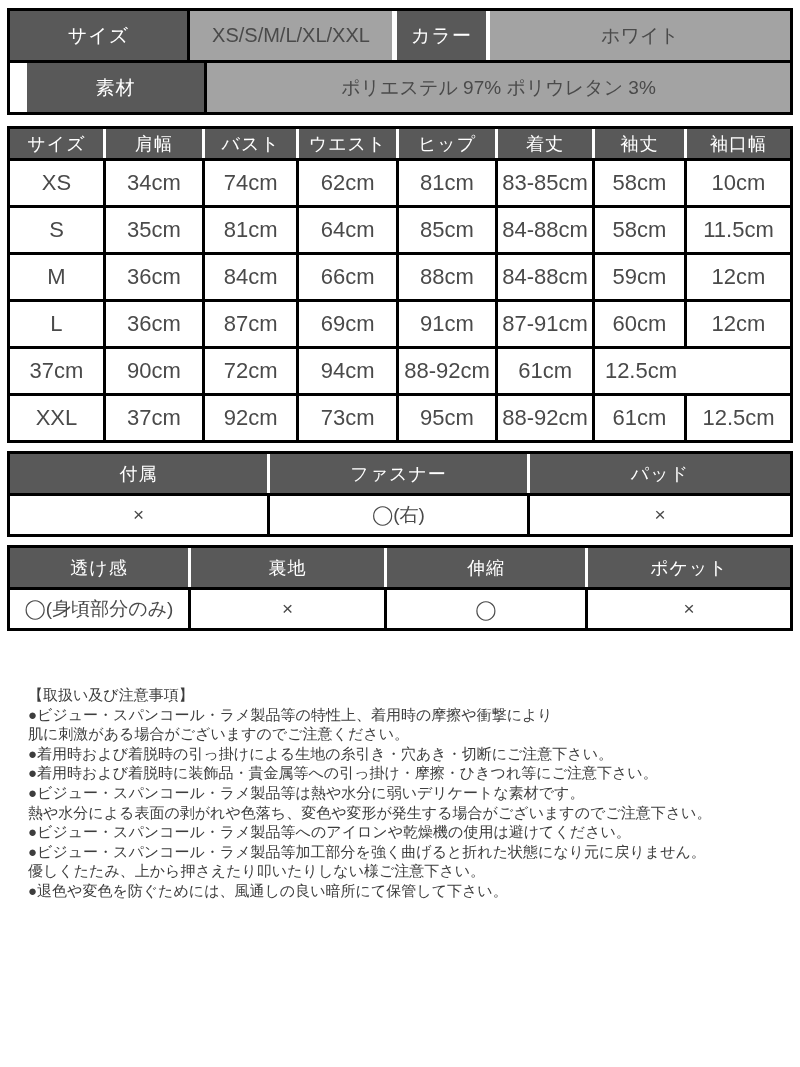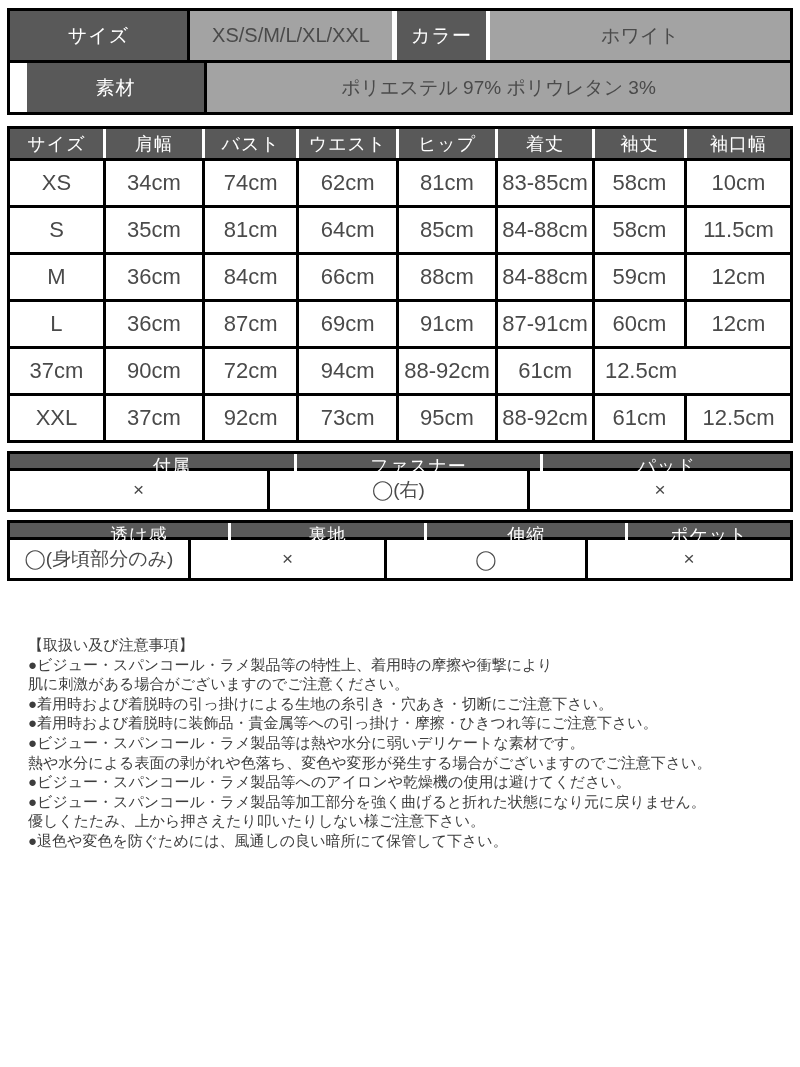--- a/index.html
+++ b/index.html
@@ -34,21 +34,21 @@
   .st-td { height:44px; font-size:22px; color:#4a4a4a; border-right:3px solid #000; display:flex; align-items:center; justify-content:center; }
   .st-td:last-child { border-right:none;border-radius:13px; }
 
   
   .spec-table { border:3px solid #000; width:786px; }
   .spec-table.first { margin-bottom:8px; }
   .spec-table.second { margin-bottom:15px; }
   .sp-row { display:grid; }
   .cols3 { grid-template-columns:1fr 1fr 1fr; }
   .cols4 { grid-template-columns:181px 196px 201px auto; }
-  .sp-header { background:#595959; height:17px; border-bottom:3px solid #000;padding-left:40px; }
+  .sp-header { background:#595959; height:42px; border-bottom:3px solid #000; }
   .sp-th { color:#fff; font-size:18px; border-right:3px solid #fff; display:flex; align-items:center; justify-content:center; letter-spacing:1px; }
   .sp-th:last-child { border-right:none; }
   .sp-td { height:38px; font-size:19px; color:#4a4a4a; border-right:3px solid #000; display:flex; align-items:center; justify-content:center; }
   .sp-td:last-child { border-right:none; }
 
   
   .notes { margin:54px 0 0 21px; }
   .note-line { font-size:15px; line-height:19.6px; color:#3d3d3d; white-space:nowrap; }
 </style>
 </head>

